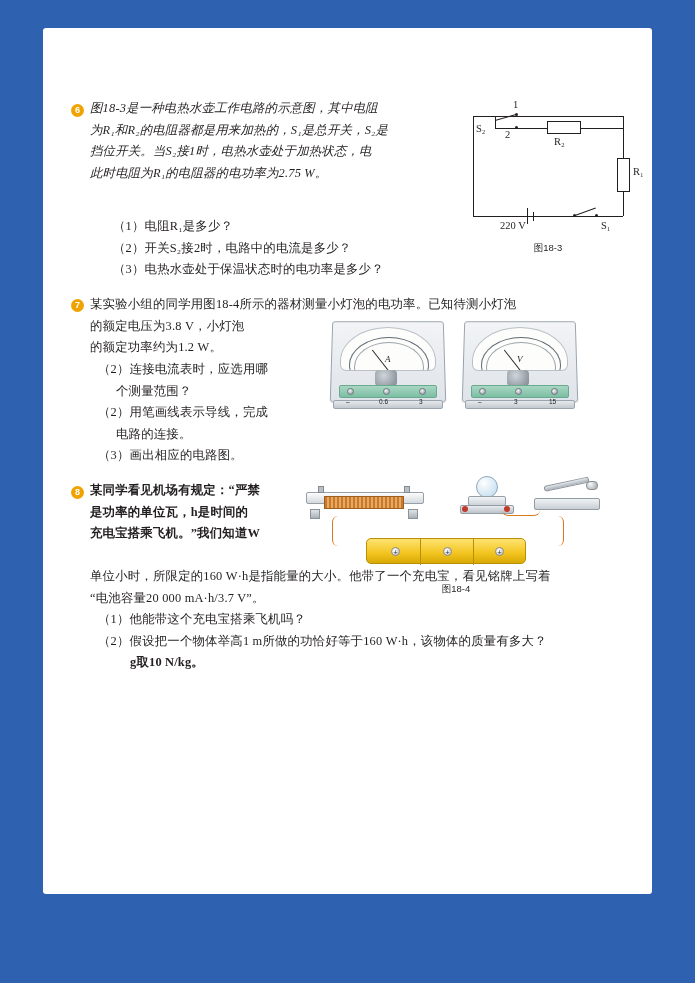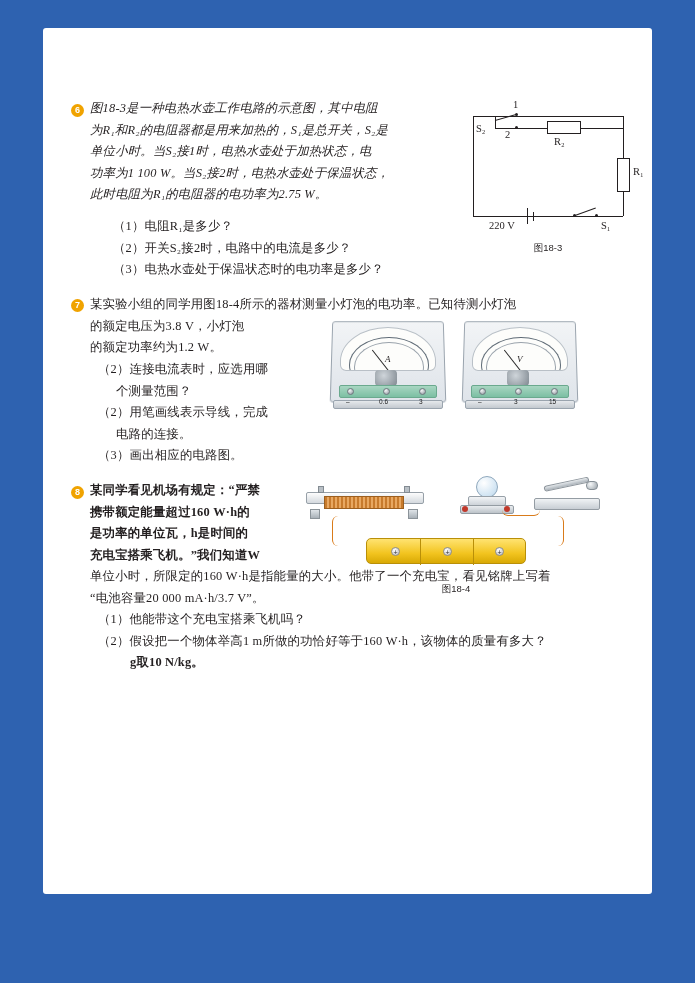--- a/index.html
+++ b/index.html
@@ -228,22 +228,21 @@
 <body>
 
 <div class="page">
   <div class="content">
 
     <div class="qnum" style="left:0px; top:46px;">6</div>
 
     <div class="block txt" style="left:19px; top:40px; width:350px;font-style:italic;">
       <div>图18-3是一种电热水壶工作电路的示意图，其中电阻</div>
       <div>为R₁和R₂的电阻器都是用来加热的，S₁是总开关，S₂是</div>
-      <div>单位小时。当S₂接1时，电热水壶处于加热状态，电</div>
-      <div>功率为1 100 W。当S₂接2时，电热水壶处于保温状态，</div>
+      <div>挡位开关。当S₂接1时，电热水壶处于加热状态，电</div>
       <div>此时电阻为R₁的电阻器的电功率为2.75 W。</div>
     </div>
 
     <div class="block txt" style="left:42px; top:158px; width:400px;">
       <div>（1）电阻R₁是多少？</div>
       <div>（2）开关S₂接2时，电路中的电流是多少？</div>
       <div>（3）电热水壶处于保温状态时的电功率是多少？</div>
     </div>
 
     <div class="fig183">
@@ -273,21 +272,21 @@
       <div style="position:absolute;left:152px;top:118px;width:3px;height:3px;border-radius:50%;background:#231f20;"></div>
 
       <div style="position:absolute;left:84px;top:112px;width:1px;height:16px;background:#231f20;"></div>
       <div style="position:absolute;left:90px;top:116px;width:1px;height:9px;background:#231f20;"></div>
 
       <div class="lbl" style="left:70px; top:3px;">1</div>
       <div class="lbl" style="left:62px; top:33px;">2</div>
       <div class="lbl" style="left:33px; top:27px;">S₂</div>
       <div class="lbl" style="left:111px; top:40px;">R₂</div>
       <div class="lbl" style="left:190px; top:70px;">R₁</div>
-      <div class="lbl" style="left:46px; top:124px;text-align:center;">220 V</div>
+      <div class="lbl" style="left:57px; top:124px;text-align:center;">220 V</div>
       <div class="lbl" style="left:158px; top:124px;text-align:center;">S₁</div>
 
       <div class="figcap" style="position:absolute; left:60px; top:146px; width:90px;">图18-3</div>
     </div>
 
     <div class="qnum" style="left:0px; top:241px;">7</div>
 
     <div class="block txt" style="left:19px; top:236px; width:545px;">
       <div>某实验小组的同学用图18-4所示的器材测量小灯泡的电功率。已知待测小灯泡</div>
       <div>的额定电压为3.8 V，小灯泡</div>
@@ -340,21 +339,20 @@
         <div class="tlbl" style="left:15px;">–</div>
         <div class="tlbl" style="left:51px;">3</div>
         <div class="tlbl" style="left:86px;">15</div>
       </div>
     </div>
 
     <div class="qnum" style="left:0px; top:428px;">8</div>
 
     <div class="block txt bold-body" style="left:19px; top:422px; width:210px;">
       <div>某同学看见机场有规定：“严禁</div>
-      <div>携带额定能量超过160 W·h的</div>
       <div>是功率的单位瓦，h是时间的</div>
       <div>充电宝搭乘飞机。”我们知道W</div>
     </div>
 
     <div class="block txt" style="left:19px; top:508px; width:545px;">
       <div>单位小时，所限定的160 W·h是指能量的大小。他带了一个充电宝，看见铭牌上写着</div>
       <div>“电池容量20 000 mA·h/3.7 V”。</div>
     </div>
 
     <div class="block txt" style="left:27px; top:551px; width:545px;">

